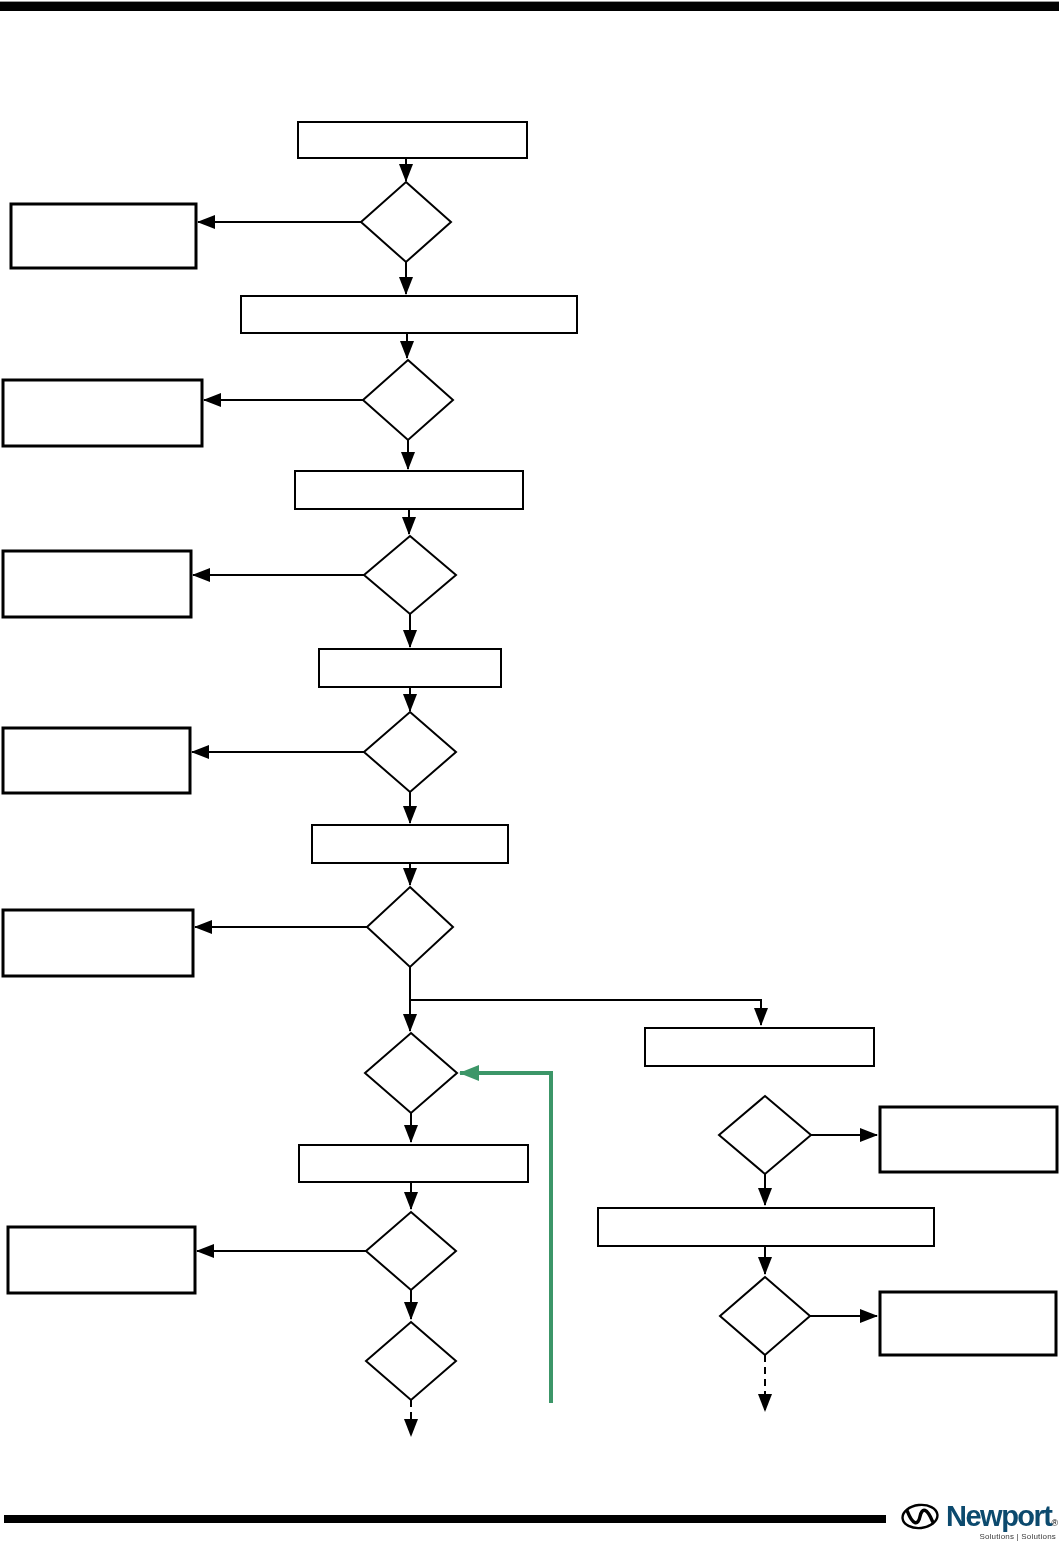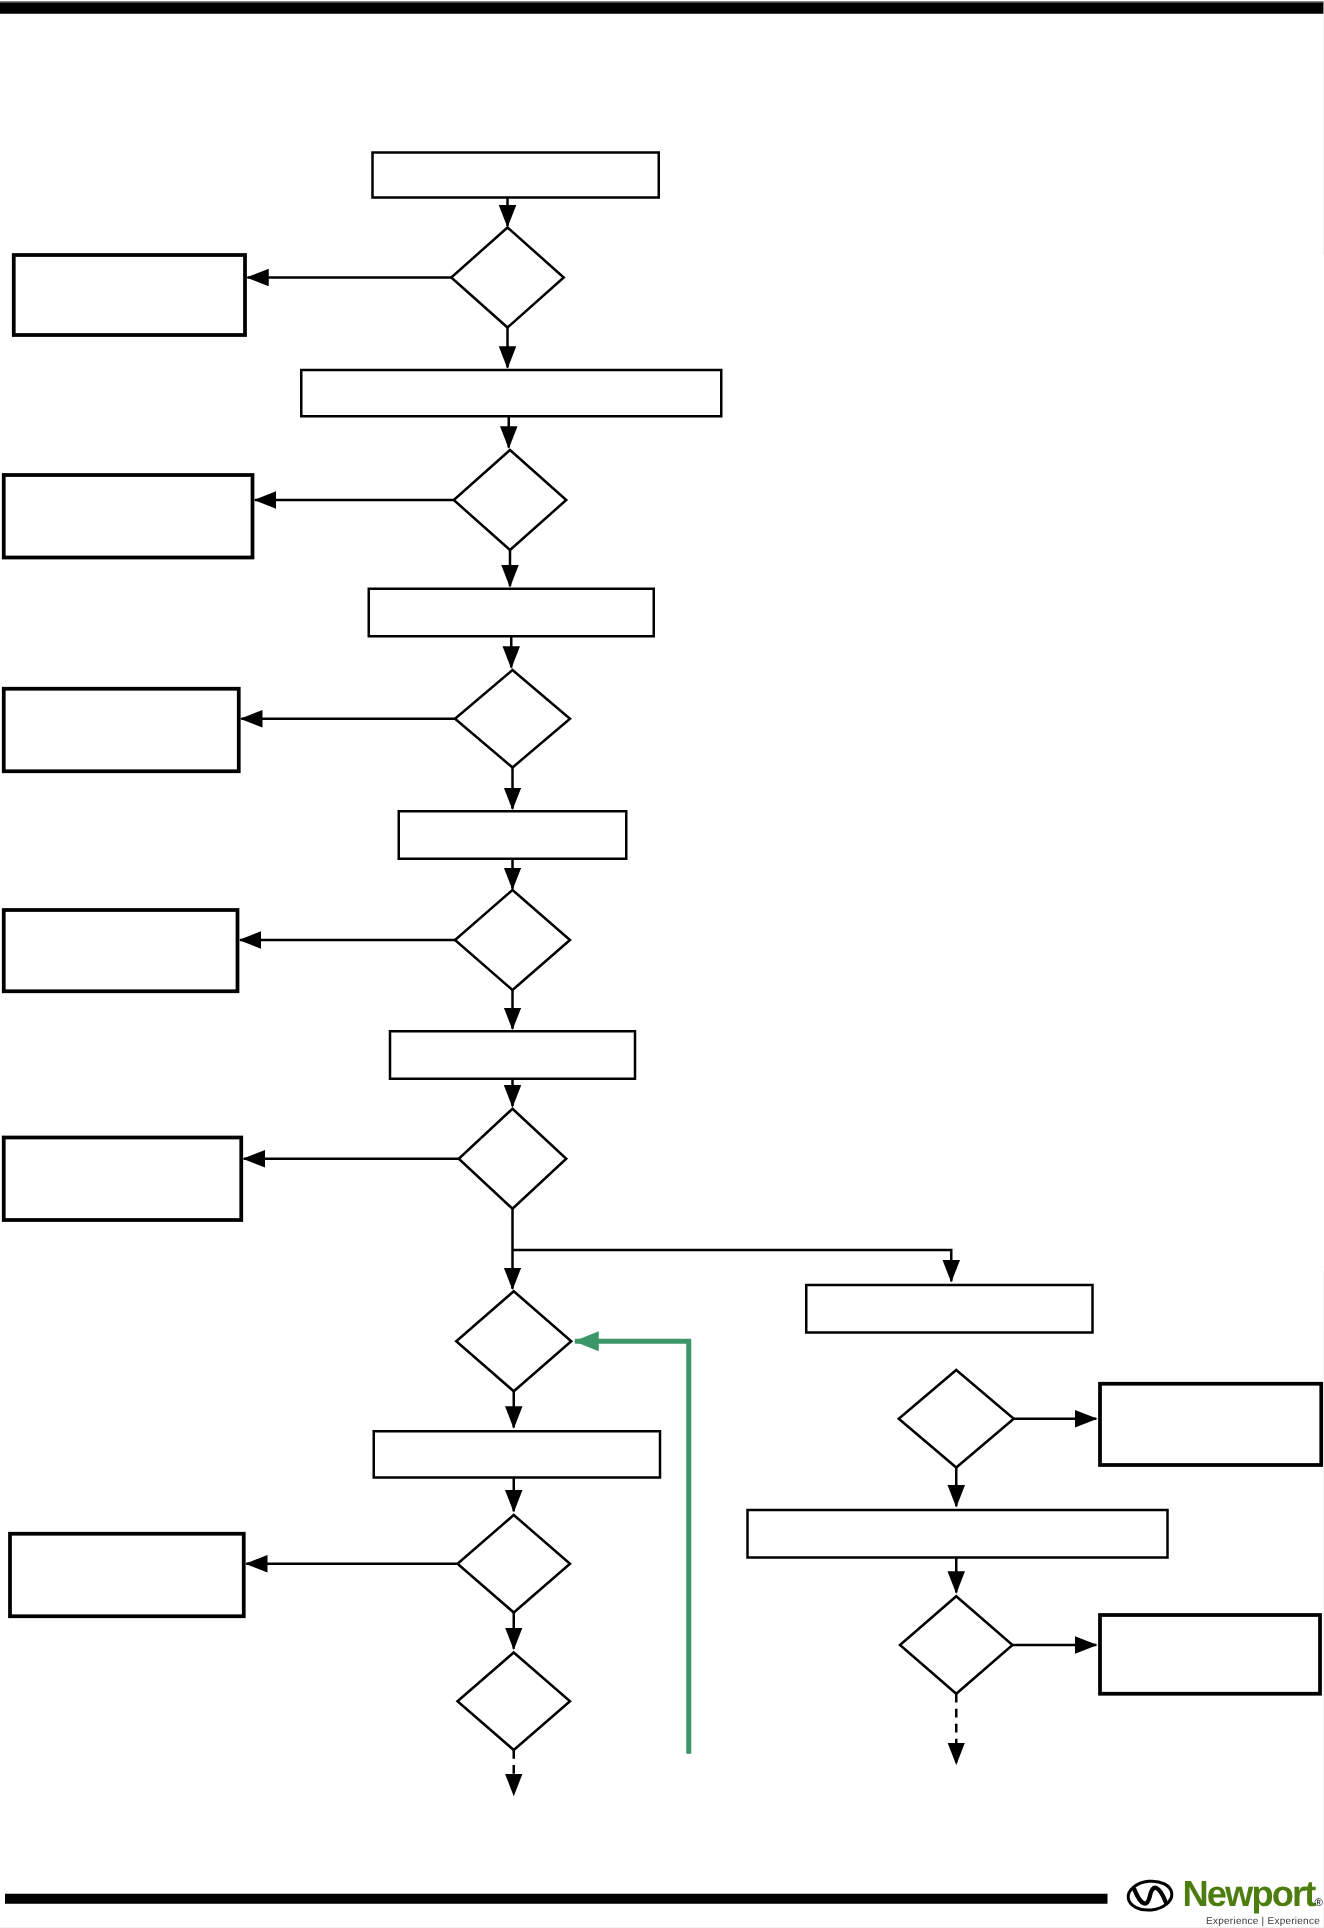--- a/index.html
+++ b/index.html
@@ -22,21 +22,21 @@
     position:absolute;left:4px;top:1515px;width:882px;height:8px;background:#000;
   }
   .logo-icon{
     position:absolute;left:899px;top:1501px;width:42px;height:31px;
   }
   .brand-line{
     position:absolute;left:946px;top:1500px;width:113px;height:32px;
     white-space:nowrap;
   }
   .brand{
-    font-size:29px;font-weight:bold;letter-spacing:-1.5px;color:#4d7c0f;
+    font-size:29px;font-weight:bold;letter-spacing:-1.5px;color:#0c4a6e;
   }
   .reg{
     font-size:9px;color:#000;vertical-align:baseline;
   }
   .tagline{
     position:absolute;right:3px;top:1532px;
     font-size:8px;color:#3a3a3a;letter-spacing:0.2px;
     text-align:right;
   }
 </style>
@@ -121,15 +121,15 @@
     <g transform="rotate(-6 21 15.5)">
       <ellipse cx="21" cy="15.5" rx="17.5" ry="11.5" fill="none" stroke="#000" stroke-width="2.4"></ellipse>
       <path d="M9,9 C13,23 18,25 21,15.5 C24,6 29,8 33,22" fill="none" stroke="#000" stroke-width="3.4" stroke-linecap="round"></path>
     </g>
   </svg>
 
   <div class="brand-line">
     <span class="brand">Newport</span><span class="reg">®</span>
   </div>
 
-  <div class="tagline">Experience | Experience</div>
+  <div class="tagline">Solutions | Solutions</div>
 
 </div>
 
 </body></html>

